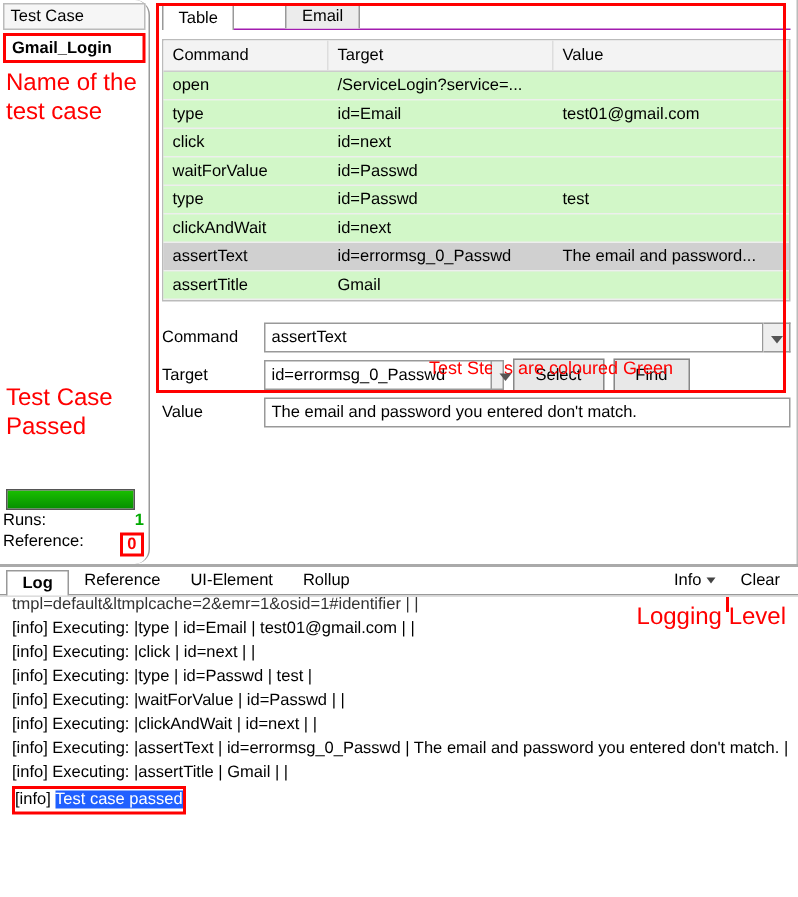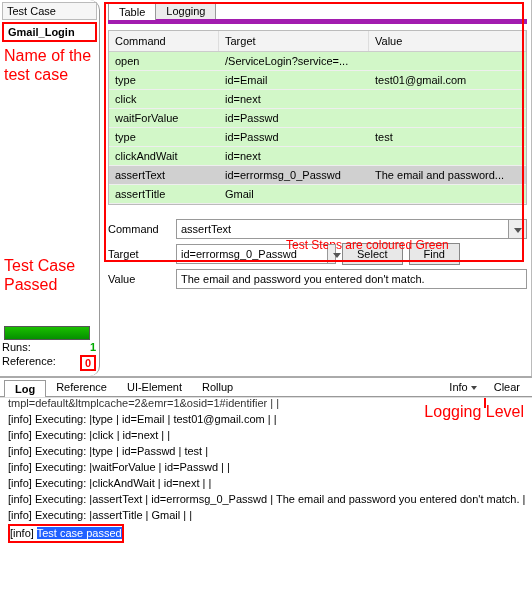--- a/index.html
+++ b/index.html
@@ -10,21 +10,21 @@
   .tc-header { padding: 2px 4px; border: 1px solid #bbb; background: #f6f6f6; }
   .tc-name { padding: 2px 4px; margin-top: 2px; }
   .box-red { border: 2px solid red; }
   .annot { color: red; font-size: 16px; position: absolute; line-height: 1.2; }
   .progress { position: absolute; bottom: 36px; left: 4px; width: 86px; height: 14px; background: linear-gradient(#1abf00, #059000); border: 1px solid #555; }
   .stats { position: absolute; bottom: 4px; left: 2px; width: 94px; font-size: 11px; }
   .stat-row { display: flex; justify-content: space-between; padding: 1px 0; }
   .stat-row .g { color: #0a0; font-weight: bold; }
   .stat-row .r { color: red; font-weight: bold; border: 2px solid red; padding: 0 3px; }
   .main { flex: 1; padding: 2px 4px 2px 8px; position: relative; border-right: 1px solid #bbb; }
-  .tabrow { display: flex; border-bottom: 5px solid #a21caf; }
+  .tabrow { display: flex; border-bottom: 1px solid #a21caf; gap: 35px; }
   .tab { padding: 2px 10px; border: 1px solid #999; border-bottom: none; margin-right: -1px; background: #ececec; cursor: pointer; }
   .tab.active { background: #fff; position: relative; top: 1px; }
   .grid-wrap { border: 1px solid #bbb; margin-top: 6px; }
   .grid-head { display: flex; background: #f3f3f3; border-bottom: 1px solid #ccc; }
   .grid-head div { padding: 4px 6px; border-right: 1px solid #ddd; }
   .c1 { width: 110px; }
   .c2 { width: 150px; }
   .c3 { flex: 1; }
   .row { display: flex; border-bottom: 1px solid #eee; }
   .row div { padding: 3px 6px; white-space: nowrap; overflow: hidden; text-overflow: ellipsis; }
@@ -75,21 +75,21 @@
         <div class="stat-row">
             <span>Reference:</span>
             <span class="r">0</span>
           </div>
       </div>
     </div>
 
     <div class="main">
       <div class="tabrow">
         <div class="tab active">Table</div>
-        <div class="tab">Logging</div>
+        <div class="tab">Email</div>
       </div>
 
       <div class="grid-wrap">
         <div class="grid-head">
           <div class="c1">Command</div>
           <div class="c2">Target</div>
           <div class="c3">Value</div>
         </div>
         <div id="grid-rows">
             <div class="row green">

